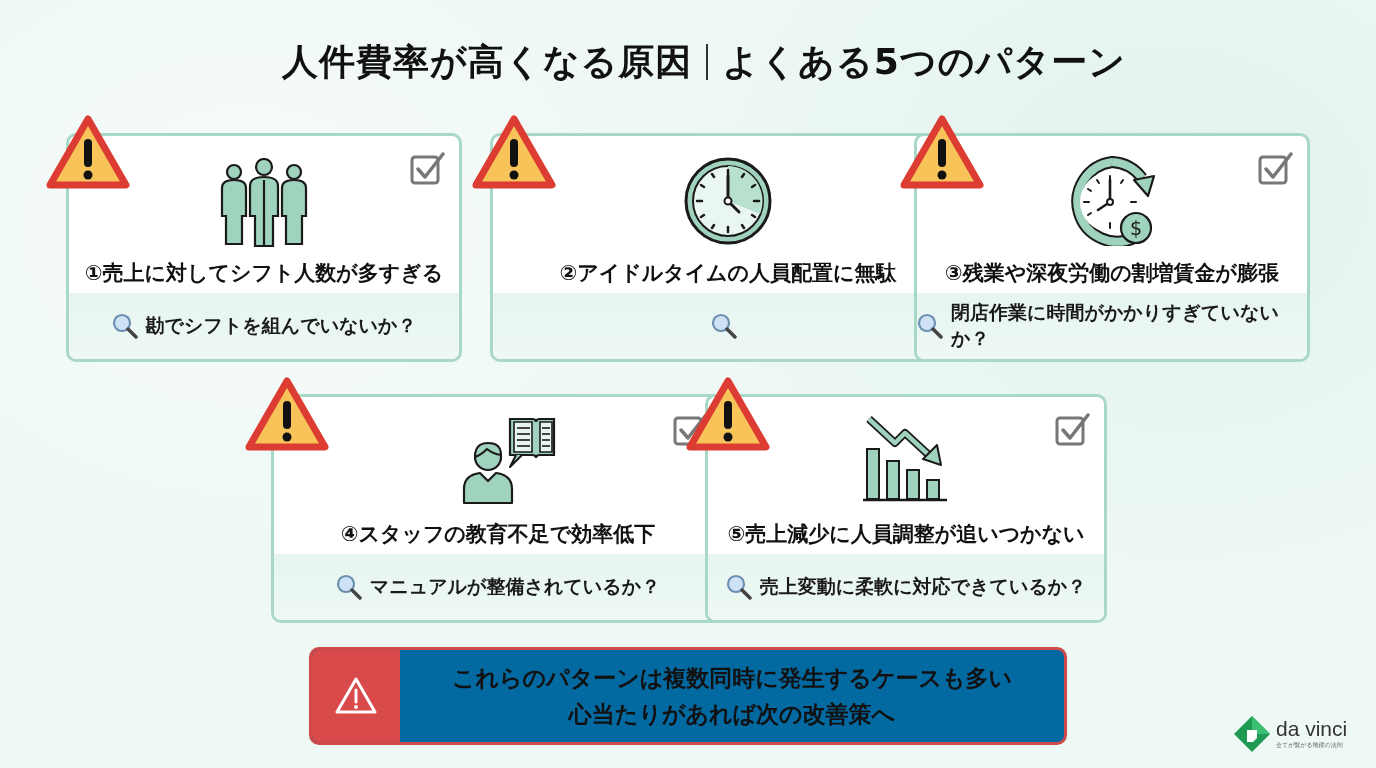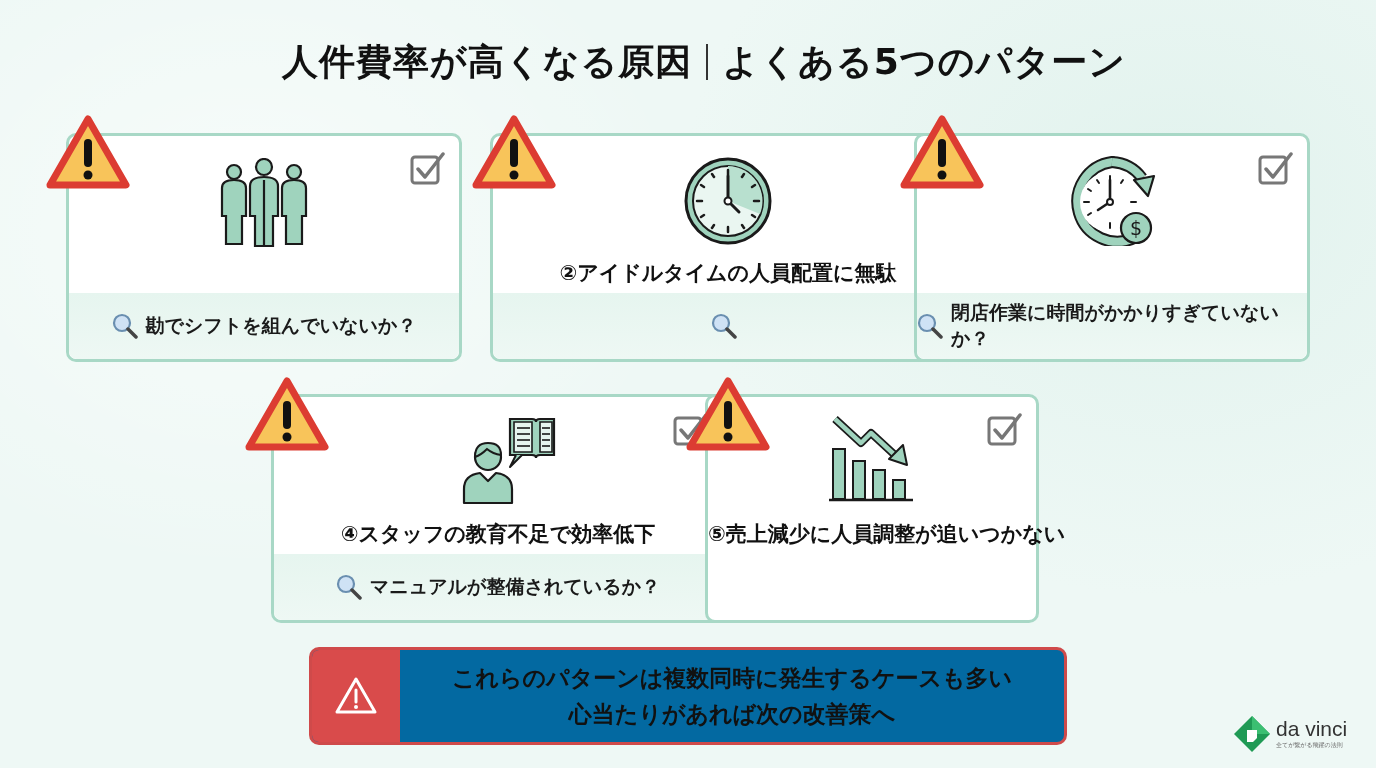--- a/index.html
+++ b/index.html
@@ -106,20 +106,21 @@
       <circle cx="78" cy="14" r="7"></circle>
       <path d="M66 30 q0-8 12-8 q12 0 12 8 v28 h-4 v28 h-16 v-28 h-4z"></path>
       <circle cx="48" cy="9" r="8"></circle>
       <path d="M34 28 q0-9 14-9 q14 0 14 9 v30 h-5 v30 h-18 v-30 h-5z"></path>
       <line x1="48" y1="22" x2="48" y2="88"></line>
     </g>
   </svg>
   <svg class="check" viewBox="0 0 36 36">
       <use href="#chk"></use>
     </svg>
+  <div class="heading">①売上に対してシフト人数が多すぎる</div>
   <div class="footer">
     <svg class="mag" viewBox="0 0 26 26">
         <use href="#mag"></use>
       </svg>
     <span>勘でシフトを組んでいないか？</span>
   </div>
 </div>
 <svg class="warn-tri" viewBox="0 0 84 74" style="left:46px; top:115px;">
     <use href="#warn"></use>
   </svg>
@@ -181,20 +182,21 @@
       <line x1="46" y1="46" x2="46" y2="24" stroke-width="2.6"></line>
       <line x1="46" y1="46" x2="34" y2="54" stroke-width="2.6"></line>
     </g>
     <circle cx="46" cy="46" r="3" fill="#fff" stroke="#1a1a1a" stroke-width="2"></circle>
     <circle cx="72" cy="72" r="15" fill="#9fd3bd" stroke="#1a1a1a" stroke-width="2.2"></circle>
     <text x="72" y="79" font-size="19" text-anchor="middle" fill="#1a1a1a" font-family="DejaVu Sans, sans-serif">$</text>
   </svg>
   <svg class="check" viewBox="0 0 36 36">
       <use href="#chk"></use>
     </svg>
+  <div class="heading">③残業や深夜労働の割増賃金が膨張</div>
   <div class="footer">
     <svg class="mag" viewBox="0 0 26 26">
         <use href="#mag"></use>
       </svg>
     <span>閉店作業に時間がかかりすぎていないか？</span>
   </div>
 </div>
 <svg class="warn-tri" viewBox="0 0 84 74" style="left:900px; top:115px;">
     <use href="#warn"></use>
   </svg>
@@ -226,35 +228,41 @@
     <svg class="mag" viewBox="0 0 26 26">
         <use href="#mag"></use>
       </svg>
     <span>マニュアルが整備されているか？</span>
   </div>
 </div>
 <svg class="warn-tri" viewBox="0 0 84 74" style="left:245px; top:377px;">
     <use href="#warn"></use>
   </svg>
 
-<div class="card" style="left:705px; top:394px; width:334px; height:229px;">
+<div class="card" style="left:705px; top:394px; width:402px; height:229px;">
   <svg class="icon-main" width="90" height="90" viewBox="0 0 90 90" style="top:18px;">
     <rect x="6" y="34" width="12" height="50" fill="#9fd3bd" stroke="#1a1a1a" stroke-width="2"></rect>
     <rect x="26" y="46" width="12" height="38" fill="#9fd3bd" stroke="#1a1a1a" stroke-width="2"></rect>
     <rect x="46" y="55" width="12" height="29" fill="#9fd3bd" stroke="#1a1a1a" stroke-width="2"></rect>
     <rect x="66" y="65" width="12" height="19" fill="#9fd3bd" stroke="#1a1a1a" stroke-width="2"></rect>
     <line x1="2" y1="85" x2="86" y2="85" stroke="#1a1a1a" stroke-width="2.5"></line>
     <path d="M8 4 L34 28 L44 18 L70 42" fill="none" stroke="#1a1a1a" stroke-width="8" stroke-linejoin="round"></path>
     <path d="M8 4 L34 28 L44 18 L70 42" fill="none" stroke="#9fd3bd" stroke-width="4.5" stroke-linejoin="round"></path>
     <path d="M62 44 L80 50 L76 30 Z" fill="#9fd3bd" stroke="#1a1a1a" stroke-width="2" stroke-linejoin="round"></path>
   </svg>
   <svg class="check" viewBox="0 0 36 36">
       <use href="#chk"></use>
     </svg>
   <div class="heading">⑤売上減少に人員調整が追いつかない</div>
+  <div class="footer">
+    <svg class="mag" viewBox="0 0 26 26">
+        <use href="#mag"></use>
+      </svg>
+    <span>売上変動に柔軟に対応できているか？</span>
+  </div>
 </div>
 <svg class="warn-tri" viewBox="0 0 84 74" style="left:686px; top:377px;">
     <use href="#warn"></use>
   </svg>
 
 <div class="banner">
   <div class="left">
     <svg width="44" height="40" viewBox="0 0 44 40">
       <path d="M22 3 L41 36 L3 36 Z" fill="none" stroke="#fff" stroke-width="3" stroke-linejoin="round"></path>
       <line x1="22" y1="14" x2="22" y2="26" stroke="#fff" stroke-width="3" stroke-linecap="round"></line>

